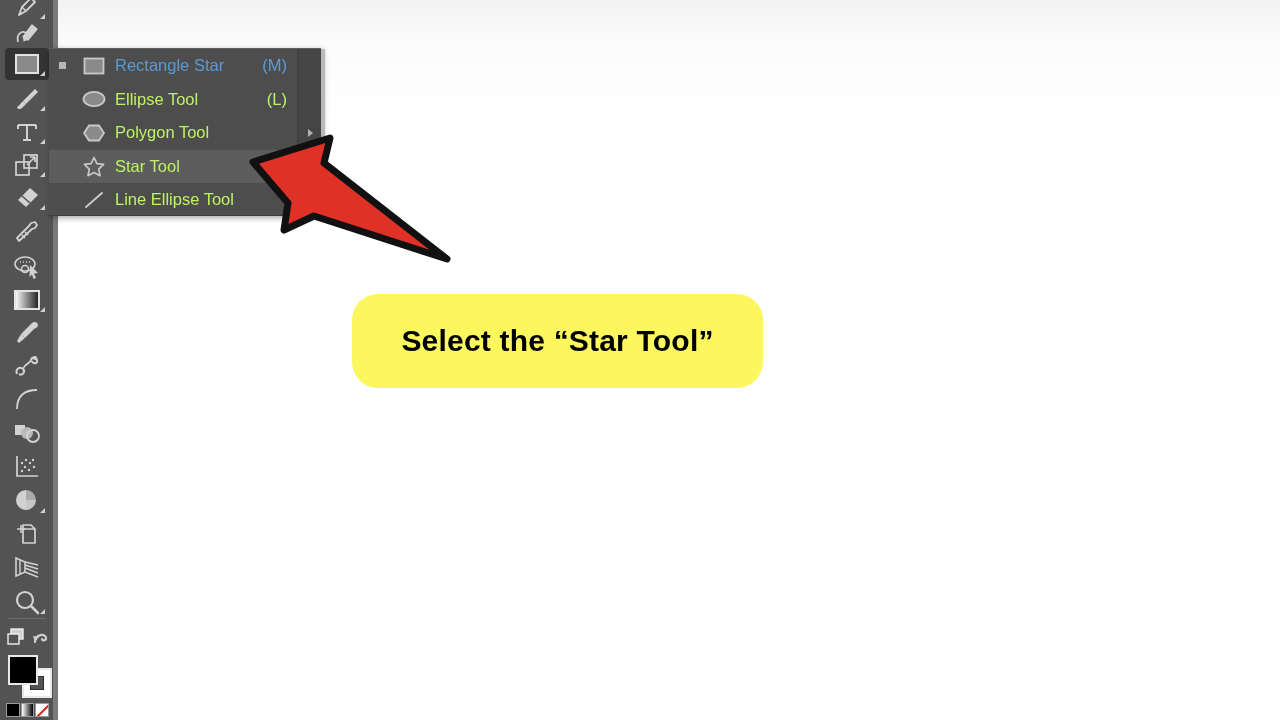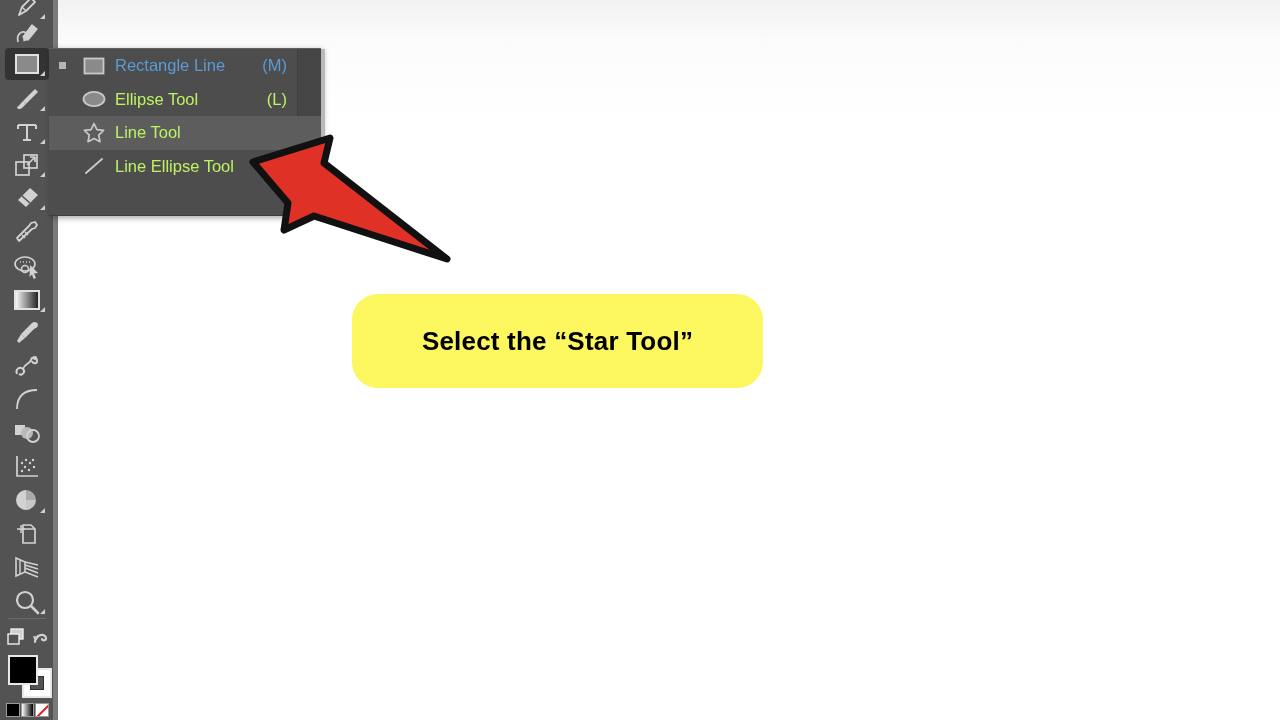--- a/index.html
+++ b/index.html
@@ -233,21 +233,21 @@
     height: 94px;
     background: #fcf75e;
     border-radius: 26px;
     display: flex;
     align-items: center;
     justify-content: center;
     z-index: 55;
   }
   #callout-text {
     color: #000000;
-    font-size: 26px;
+    font-size: 30px;
     font-weight: bold;
     letter-spacing: 0.2px;
     white-space: nowrap;
   }
 </style>
 </head>
 <body>
 
 <div id="canvas-area"></div>
 
@@ -442,42 +442,51 @@
 
   <div id="flyout-tearoff"></div>
 
   <div class="menu-item selected">
     <span class="mi-bullet"></span>
     <span class="mi-icon">
       <svg width="22" height="18" viewBox="0 0 22 18">
         <rect x="1.5" y="1.5" width="19" height="15" fill="#8a8a8a" stroke="#c9c9c9" stroke-width="1.8"></rect>
       </svg>
     </span>
-    <span class="mi-label">Rectangle Line</span>
+    <span class="mi-label">Rectangle Star</span>
     <span class="mi-shortcut">(M)</span>
   </div>
 
   <div class="menu-item">
     <span class="mi-icon">
       <svg width="24" height="18" viewBox="0 0 24 18">
         <ellipse cx="12" cy="9" rx="10.5" ry="7.2" fill="#8a8a8a" stroke="#c9c9c9" stroke-width="1.8"></ellipse>
       </svg>
     </span>
     <span class="mi-label">Ellipse Tool</span>
     <span class="mi-shortcut">(L)</span>
   </div>
 
+  <div class="menu-item">
+    <span class="mi-icon">
+      <svg width="22" height="20" viewBox="0 0 22 20">
+        <polygon points="6,2.5 16,2.5 21,10 16,17.5 6,17.5 1,10" fill="#8a8a8a" stroke="#c9c9c9" stroke-width="1.8"></polygon>
+      </svg>
+    </span>
+    <span class="mi-label">Polygon Tool</span>
+    <span class="mi-submenu-arrow"></span>
+  </div>
 
   <div class="menu-item hover">
     <span class="mi-icon">
       <svg width="22" height="21" viewBox="0 0 22 21">
         <polygon points="11,1.5 13.9,7.6 20.6,8.4 15.7,13.1 17,19.7 11,16.4 5,19.7 6.3,13.1 1.4,8.4 8.1,7.6" fill="none" stroke="#c9c9c9" stroke-width="1.7" stroke-linejoin="round"></polygon>
       </svg>
     </span>
-    <span class="mi-label">Line Tool</span>
+    <span class="mi-label">Star Tool</span>
     <span class="mi-shortcut"></span>
   </div>
 
   <div class="menu-item">
     <span class="mi-icon">
       <svg width="22" height="20" viewBox="0 0 22 20">
         <path d="M3 17 L19 3" stroke="#c9c9c9" stroke-width="1.9" stroke-linecap="round"></path>
       </svg>
     </span>
     <span class="mi-label">Line Ellipse Tool</span>

